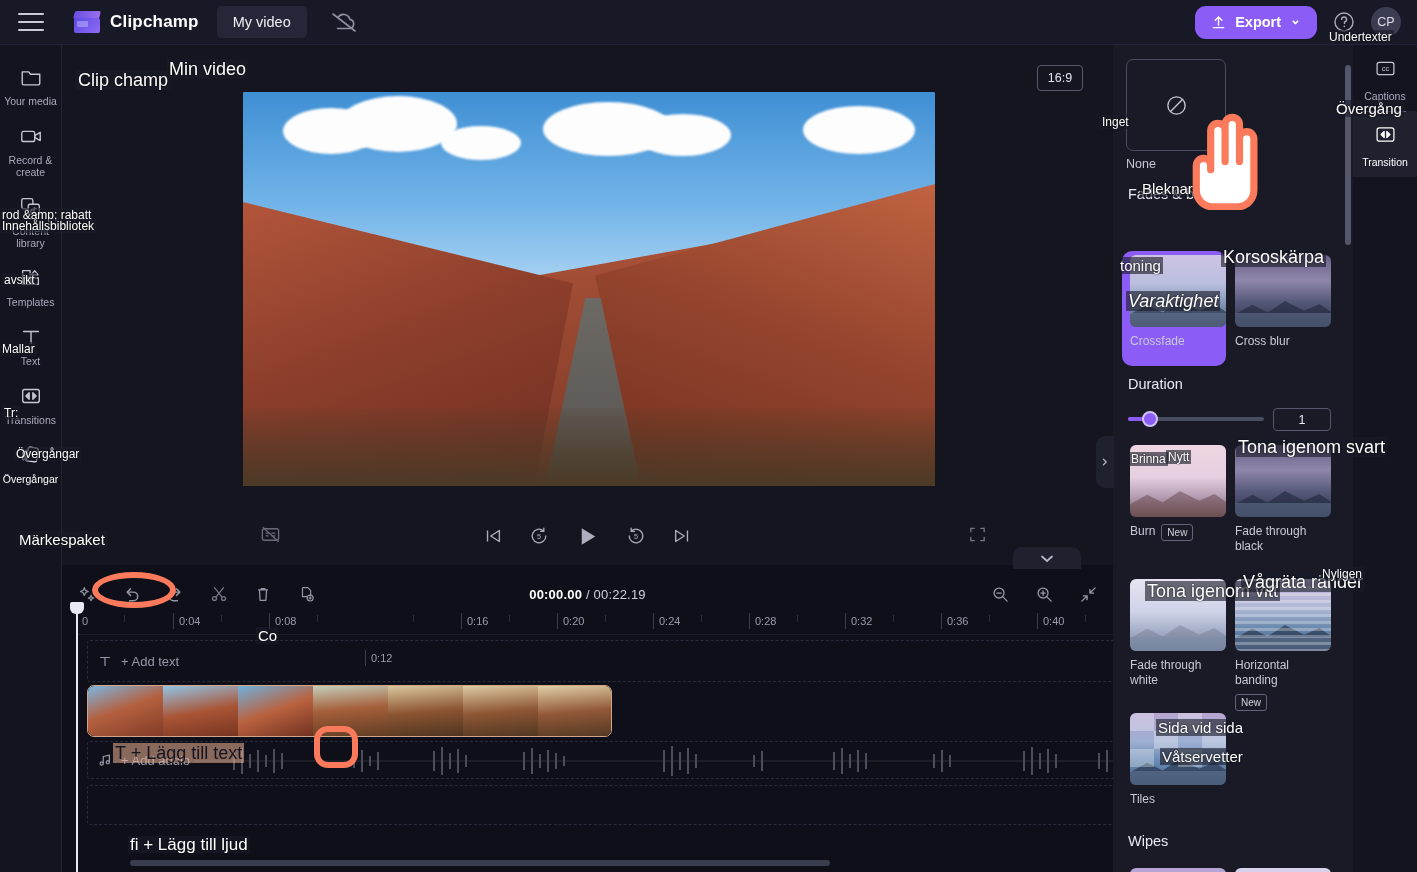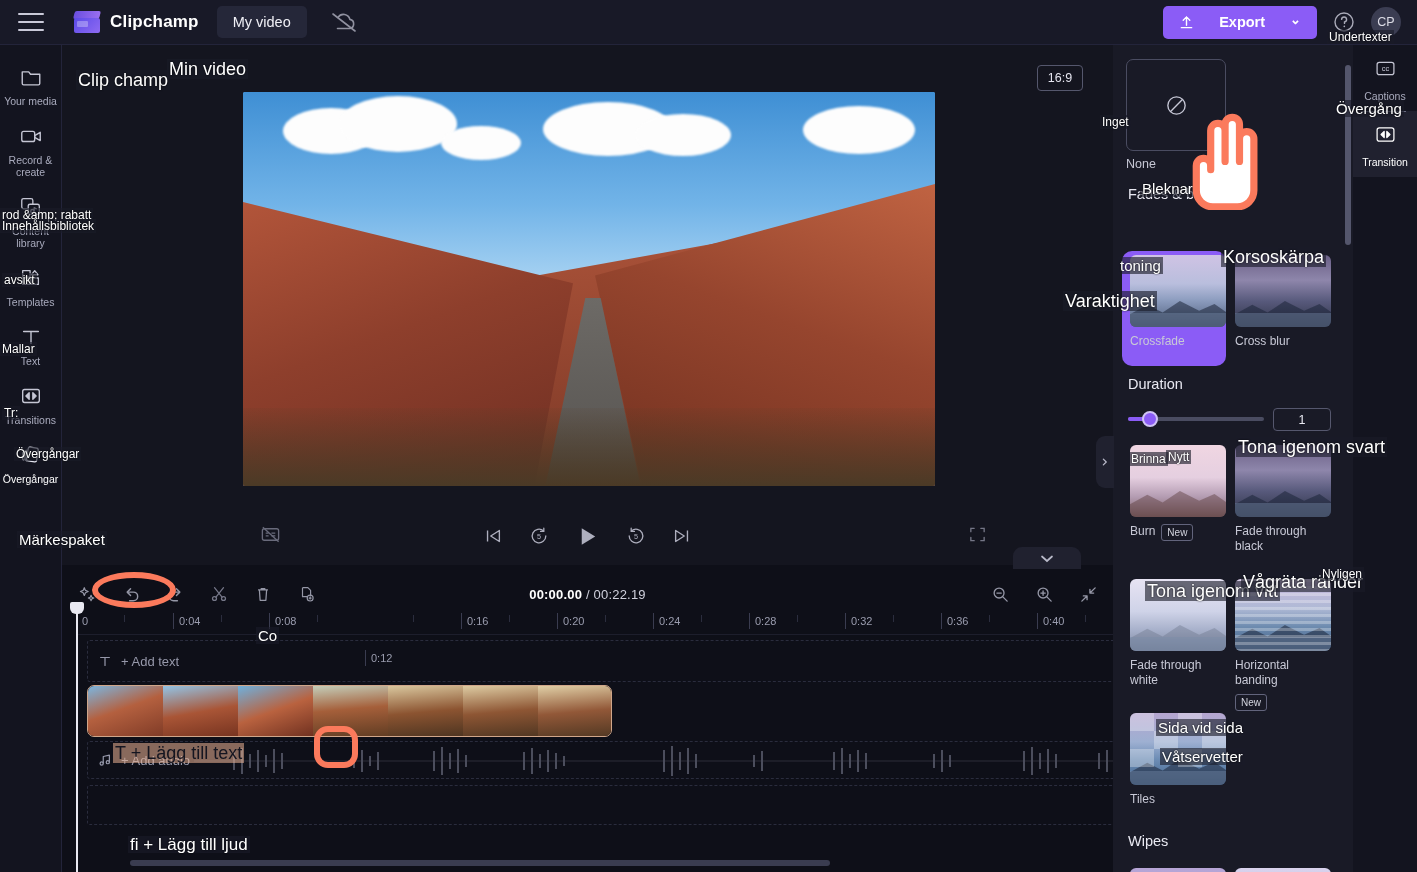--- a/index.html
+++ b/index.html
@@ -38,22 +38,22 @@
     background: rgba(255,255,255,.30); border-radius:1px;
   }
   .brand { font-size: 17px; font-weight: 600; letter-spacing:.2px; color:#fff; }
   .proj-chip {
     margin-left: 18px; padding: 8px 16px; background:#252739; border-radius:5px;
     font-size: 14.5px; color:#f0f0f6; cursor:pointer;
   }
   .cloud-off { margin-left: 22px; width: 30px; height:24px; opacity:.75; cursor:pointer;}
   .topbar-right { margin-left:auto; display:flex; align-items:center; gap: 14px; padding-right: 16px; }
   .export-btn {
-    display:flex; align-items:center; gap:25px;
-    background:#8b5cf6; color:#fff; border:none; border-radius:5px;
+    display:flex; align-items:center; gap:9px;
+    background:#8b5cf6; color:#fff; border:none; border-radius:11px;
     height: 33px; padding: 0 16px; font-size:14.5px; font-weight:600;
     font-family:"Liberation Sans",sans-serif; cursor:pointer;
   }
   .help-btn { position:relative; width:26px; height:26px; cursor:pointer; opacity:.85;}
   .avatar {
     width:30px; height:30px; border-radius:50%; background:#3b3d52;
     display:flex;align-items:center;justify-content:center;
     font-size:12.5px; color:#dcdce6; cursor:pointer;
   }
 
@@ -779,21 +779,21 @@
   <div class="ann sm" style="left:2px; top:406px;">Tr:</div>
   <div class="ann sm" style="left:14px; top:447px;">Övergångar</div>
   <div class="ann" style="left:17px; top:531px;">Märkespaket</div>
 
   <div class="ann sm" style="left:1327px; top:30px;">Undertexter</div>
   <div class="ann" style="left:1334px; top:100px;">Övergång</div>
 
   <div class="ann sm" style="left:1100px; top:115px;">Inget</div>
   <div class="ann" style="left:1140px; top:144px;margin-top:36px;">Bleknar</div>
   <div class="ann" style="left:1118px; top:257px;">toning</div>
-  <div class="ann lg" style="left:1063px; top:291px;">Varaktighet</div>
+  <div class="ann lg" style="left:1126px; top:291px;font-style:italic;">Varaktighet</div>
   <div class="ann lg" style="left:1221px; top:247px;">Korsoskärpa</div>
 
   <div class="ann sm" style="left:1129px; top:452px;">Brinna</div>
   <div class="ann sm" style="left:1166px; top:450px;">Nytt</div>
   <div class="ann lg" style="left:1236px; top:437px;">Tona igenom svart</div>
   <div class="ann lg" style="left:1145px; top:581px;">Tona igenom vitt</div>
   <div class="ann lg" style="left:1241px; top:572px;">Vågräta ränder</div>
   <div class="ann sm" style="left:1320px; top:567px;">Nyligen</div>
   <div class="ann" style="left:1156px; top:719px;">Sida vid sida</div>
   <div class="ann" style="left:1160px; top:748px;">Våtservetter</div>

